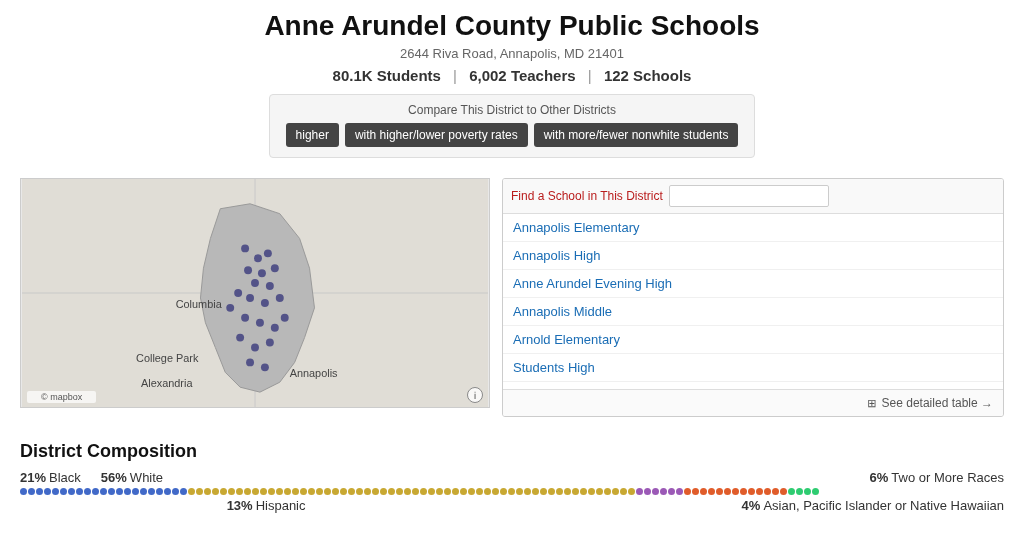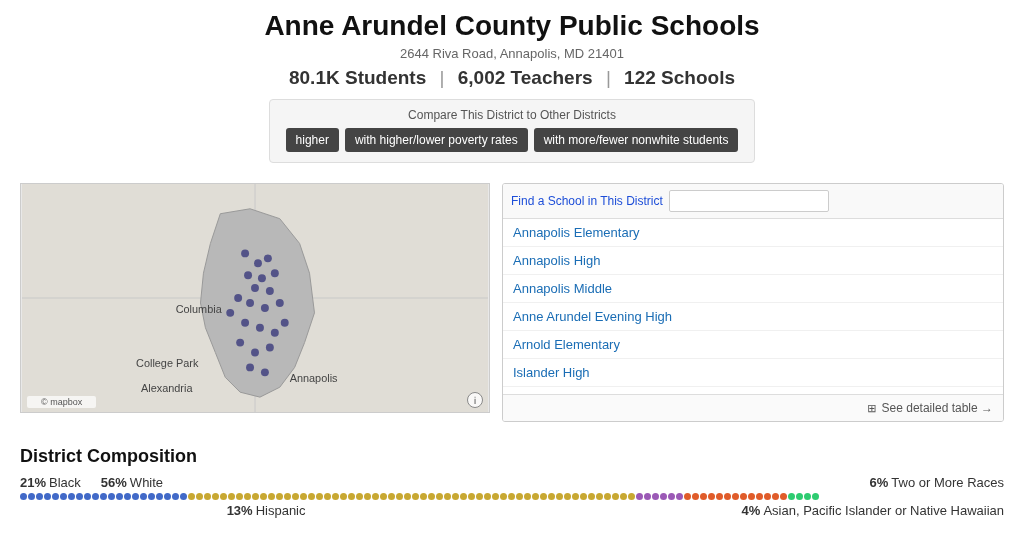--- a/index.html
+++ b/index.html
@@ -25,21 +25,21 @@
       font-weight: 900;
       color: #111;
       margin-bottom: 4px;
     }
     .address {
       font-size: 13px;
       color: #666;
       margin-bottom: 6px;
     }
     .stats-row {
-      font-size: 19px;
+      font-size: 15px;
       color: #333;
       margin-bottom: 10px;
     }
     .stats-row strong {
       font-weight: bold;
     }
     .stats-row span.sep {
       margin: 0 8px;
       color: #999;
     }
@@ -126,21 +126,21 @@
     .school-search-row {
       display: flex;
       align-items: center;
       padding: 6px 8px;
       border-bottom: 1px solid #ddd;
       background: #f9f9f9;
       gap: 6px;
     }
     .school-search-label {
       font-size: 12px;
-      color: #1d4ed8;
+      color: #b91c1c;
       white-space: nowrap;
     }
     .school-search-input {
       border: 1px solid #ccc;
       padding: 3px 6px;
       font-size: 12px;
       width: 160px;
       border-radius: 2px;
     }
     .school-list {
@@ -279,24 +279,24 @@
     </div>
 
     <div class="school-list-panel">
       <div class="school-search-row">
         <span class="school-search-label">Find a School in This District</span>
         <input class="school-search-input" type="text" placeholder="" style="">
       </div>
       <div class="school-list" id="school-list-container">
       <div class="school-list-item">Annapolis Elementary</div>
           <div class="school-list-item">Annapolis High</div>
+          <div class="school-list-item">Anne Arundel Evening High</div>
           <div class="school-list-item">Annapolis Middle</div>
-          <div class="school-list-item">Anne Arundel Evening High</div>
           <div class="school-list-item">Arnold Elementary</div>
-          <div class="school-list-item">Islander High</div>
+          <div class="school-list-item">Students High</div>
           <div class="school-list-item">Arundel Middle</div>
         </div>
       <div class="school-list-footer">
         <span class="school-list-footer-icon">⊞</span>
         <span>See detailed table →</span>
       </div>
     </div>
   </div>
 
   <div class="composition-section">

